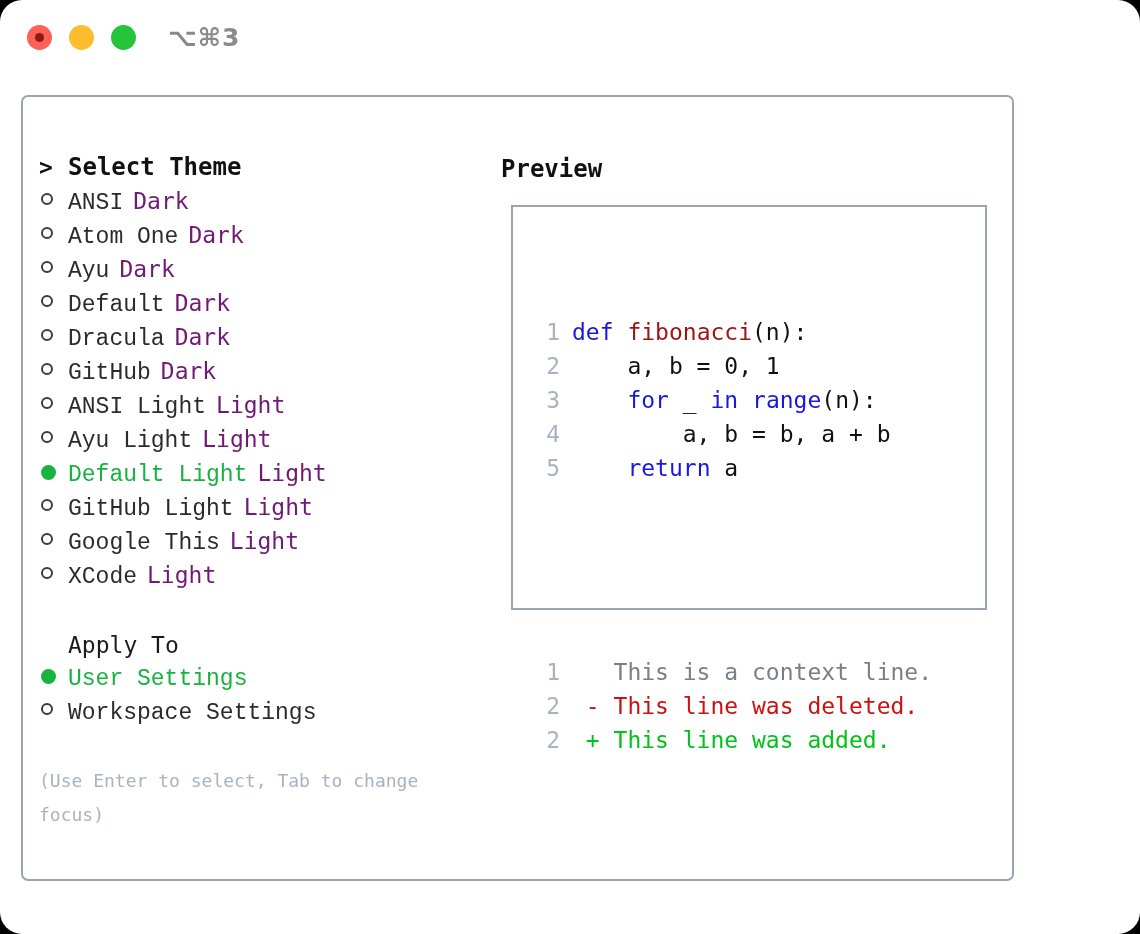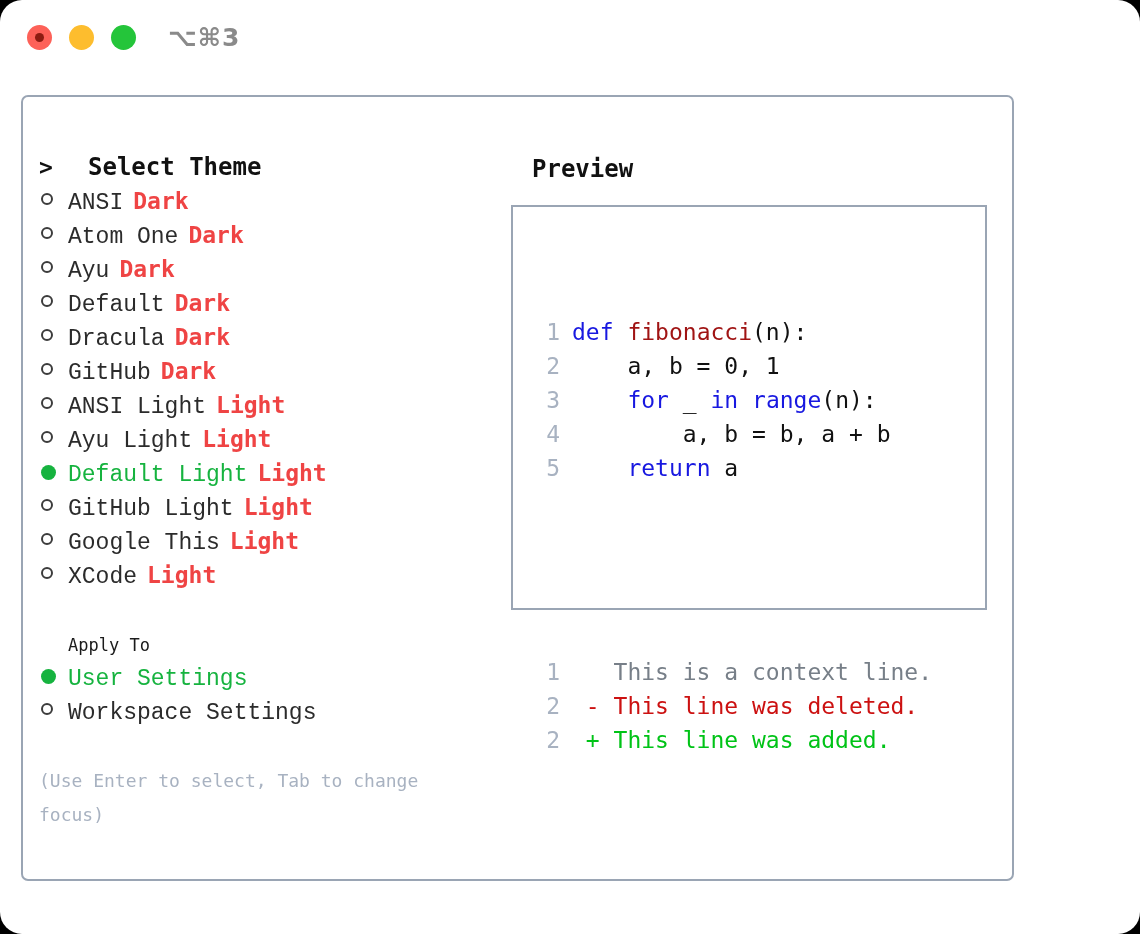--- a/index.html
+++ b/index.html
@@ -134,37 +134,35 @@
   }
   .caret {
     font-weight: 700;
     color: #111111;
   }
 
   .row-title {
     font-weight: 700;
     color: #111111;
     font-size: 24px;
-    margin-left: 20px;
   }
   .label {
     color: #2b2b2b;
     font-family: Liberation Mono, monospace;
   }
   .label.selected {
     color: #16b33f;
   }
   .suffix {
-    color: #ef4444;
+    color: #701a75;
     padding-left: 10px;
-    font-weight: bold;
   }
   .section-head {
     color: #1b1b1b;
-    font-size: 17px;
+    font-size: 23px;
   }
   .spacer-lg { height: 36px; }
 
   .hint {
     position: absolute;
     left: 16px;
     top: 667px;
     width: 410px;
     font-size: 18px;
     line-height: 34px;
@@ -174,21 +172,20 @@
 
   
   .preview-title {
     position: absolute;
     left: 478px;
     top: 55px;
     font-size: 24px;
     font-weight: 700;
     color: #111111;
     line-height: 34px;
-    margin-left: 31px;
   }
   .preview-box {
     position: absolute;
     left: 488px;
     top: 108px;
     width: 476px;
     height: 405px;
     border: 2px solid #9aa5b4;
     box-sizing: border-box;
     background: #ffffff;

